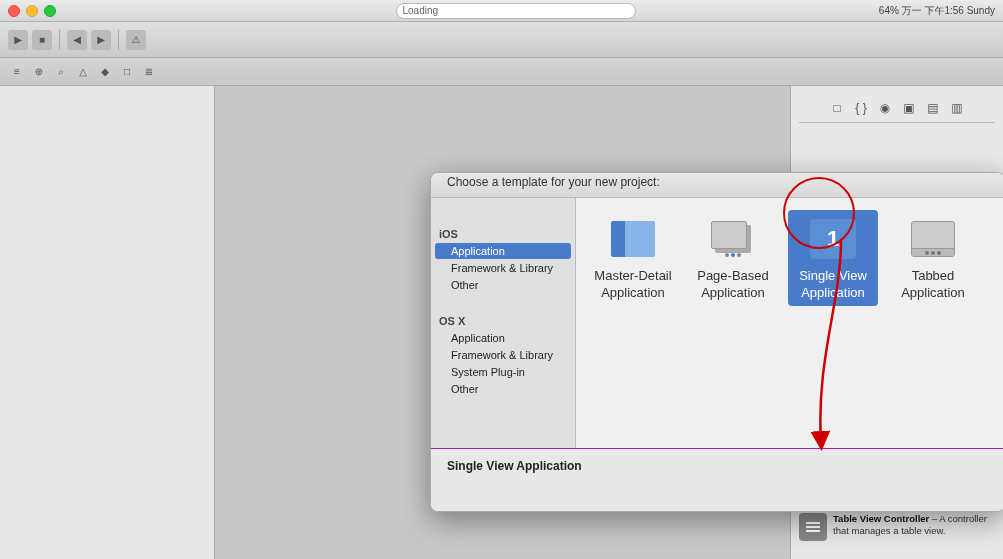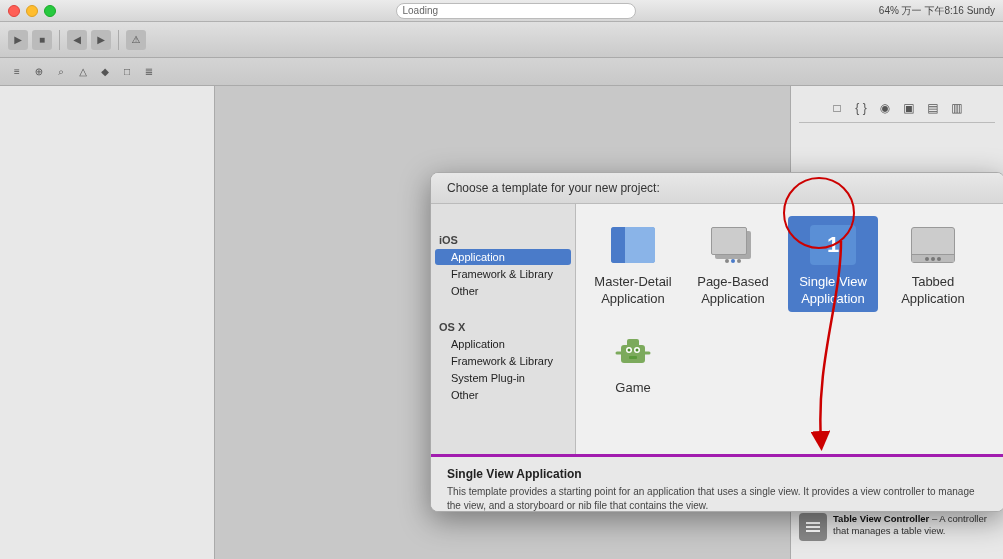--- a/index.html
+++ b/index.html
@@ -140,21 +140,21 @@
       background: #f0f0f0;
       border: 1px solid #aaa;
       border-radius: 8px;
       box-shadow: 0 8px 30px rgba(0,0,0,0.4);
       z-index: 10;
       overflow: hidden;
     }
     .modal-header {
       background: linear-gradient(to bottom, #e8e8e8, #d8d8d8);
       border-bottom: 1px solid #bbb;
-      padding: 8px 16px 8px;
+      padding: 2px 16px 8px;
       font-size: 12px;
       color: #333;
     }
     .modal-body {
       display: flex;
       height: calc(100% - 42px - 46px);
     }
 
     
     .modal-sidebar {
@@ -329,21 +329,21 @@
       width: 44px;
       height: 40px;
       display: flex;
       align-items: center;
       justify-content: center;
     }
 
     
     .modal-desc {
       background: #e8e8e8;
-      border-top: 3px solid #a21caf;
+      border-top: 1px solid #a21caf;
       padding: 10px 16px;
       height: 85px;
     }
     .modal-desc-title {
       font-size: 12px;
       font-weight: 600;
       color: #222;
       margin-bottom: 4px;
     }
     .modal-desc-text {
@@ -437,21 +437,21 @@
     <div class="tb-btn tb-close"></div>
     <div class="tb-btn tb-min"></div>
     <div class="tb-btn tb-max"></div>
   </div>
   <div class="title-bar-center">
     <div class="loading-bar">
       <span>Loading</span>
     </div>
   </div>
   <div class="title-bar-right">
-    <span>64%  万一  下午8:16  Sundy</span>
+    <span>64%  万一  下午1:56  Sundy</span>
   </div>
 </div>
 
 <div class="toolbar">
   <div class="toolbar-icon">▶</div>
   <div class="toolbar-icon">■</div>
   <div class="toolbar-sep"></div>
   <div class="toolbar-icon">◀</div>
   <div class="toolbar-icon">▶</div>
   <div class="toolbar-sep"></div>
@@ -536,46 +536,26 @@
                 <div class="icon-tab-bar">
                   <div class="icon-tab-dot"></div>
                   <div class="icon-tab-dot"></div>
                   <div class="icon-tab-dot"></div>
                 </div>
               </div>
             </div>
             <div class="template-label">Tabbed<br>Application</div>
           </div>
 
-          <div class="template-item">
-            <div class="template-icon">
-              <div class="icon-game">
-                <svg width="40" height="40" viewBox="0 0 40 40">
-
-                  <rect x="8" y="14" width="24" height="18" rx="3" fill="#7caa5c"></rect>
-                  <rect x="14" y="8" width="12" height="8" rx="2" fill="#7caa5c"></rect>
-                  <circle cx="16" cy="19" r="3" fill="#fff"></circle>
-                  <circle cx="24" cy="19" r="3" fill="#fff"></circle>
-                  <circle cx="16" cy="19" r="1.5" fill="#4a8a2a"></circle>
-                  <circle cx="24" cy="19" r="1.5" fill="#4a8a2a"></circle>
-                  <rect x="16" y="25" width="8" height="3" rx="1" fill="#5a9a3a"></rect>
-                  <line x1="4" y1="22" x2="8" y2="22" stroke="#7caa5c" stroke-width="3" stroke-linecap="round"></line>
-                  <line x1="32" y1="22" x2="36" y2="22" stroke="#7caa5c" stroke-width="3" stroke-linecap="round"></line>
-                </svg>
-              </div>
-            </div>
-            <div class="template-label">Game</div>
-          </div>
 
         </div>
       </div>
 
       <div class="modal-desc">
         <div class="modal-desc-title">Single View Application</div>
-        <div class="modal-desc-text">This template provides a starting point for an application that uses a single view. It provides a view controller to manage the view, and a storyboard or nib file that contains the view.</div>
       </div>
 
     </div>
 
     <div class="annotation-circle"></div>
 
     <svg class="annotation-arrow" width="60" height="220" viewBox="0 0 60 220">
       <defs>
         <marker id="arrowhead" markerWidth="8" markerHeight="8" refX="4" refY="4" orient="auto">
           <polygon points="0,0 8,4 0,8" fill="#cc0000"></polygon>

